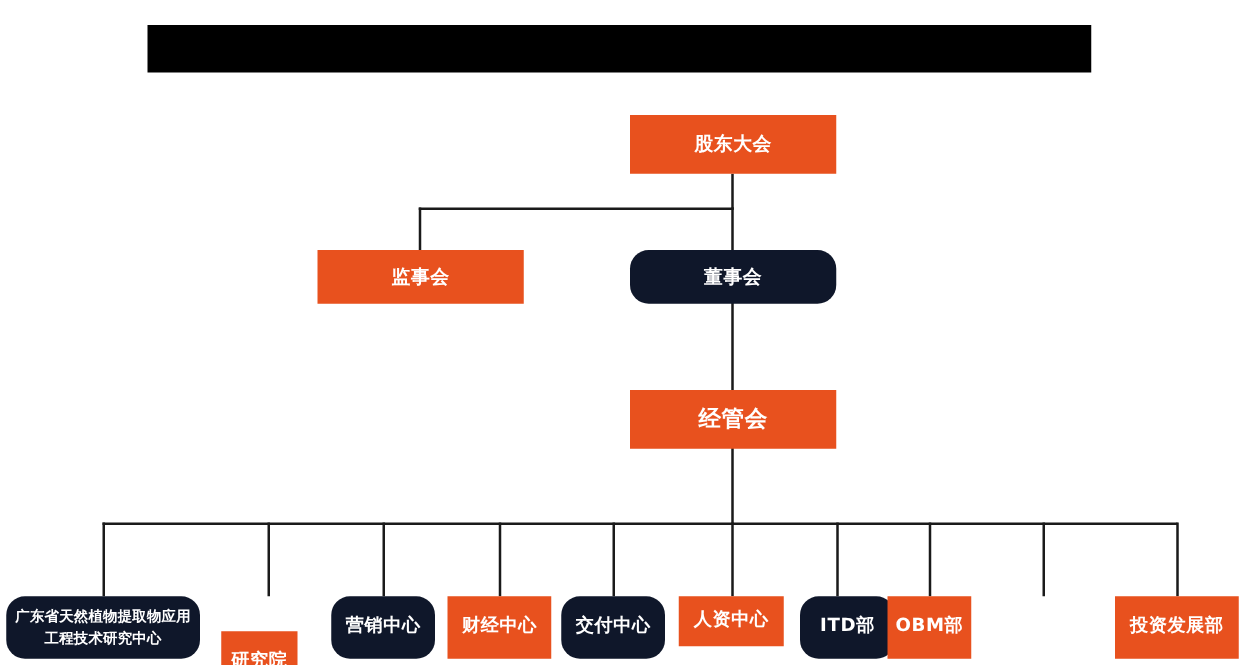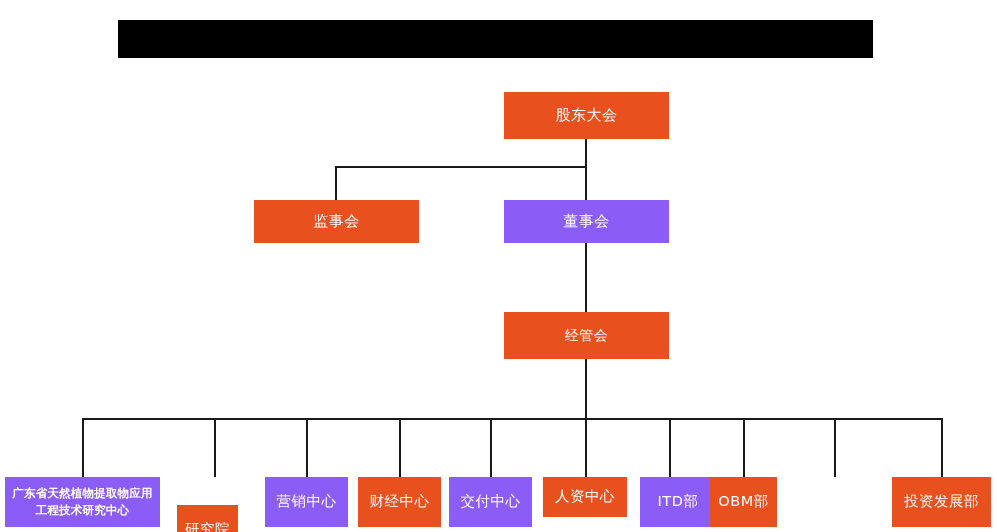--- a/index.html
+++ b/index.html
@@ -28,30 +28,30 @@
   .node {
     position: absolute;
     box-sizing: border-box;
     display: flex;
     align-items: center;
     justify-content: center;
     text-align: center;
     color: #ffffff;
     line-height: 1.22;
     letter-spacing: 0.5px;
-    font-weight: normal;
+    font-weight: bold;
     z-index: 3;
     padding: 2px 4px;
   }
   .node.shade-dark  { background: #E8511E; }
-  .node.shade-light { background: #8b5cf6; }
+  .node.shade-light { background: #0f172a; border-radius: 15px; }
 
   .node.top      { font-size: 15px; }
   .node.level2   { font-size: 15px; }
-  .node.level3   { font-size: 14px; }
+  .node.level3   { font-size: 18px; }
   .node.dept     { font-size: 14.5px; }
   .node.dept.small-text { font-size: 11.5px; letter-spacing: 0.2px; line-height: 1.45; font-weight: bold; }
 
   .line {
     position: absolute;
     background: #1a1a1a;
     z-index: 1;
   }
   .line.v { width: 2px; }
   .line.h { height: 2px; }

